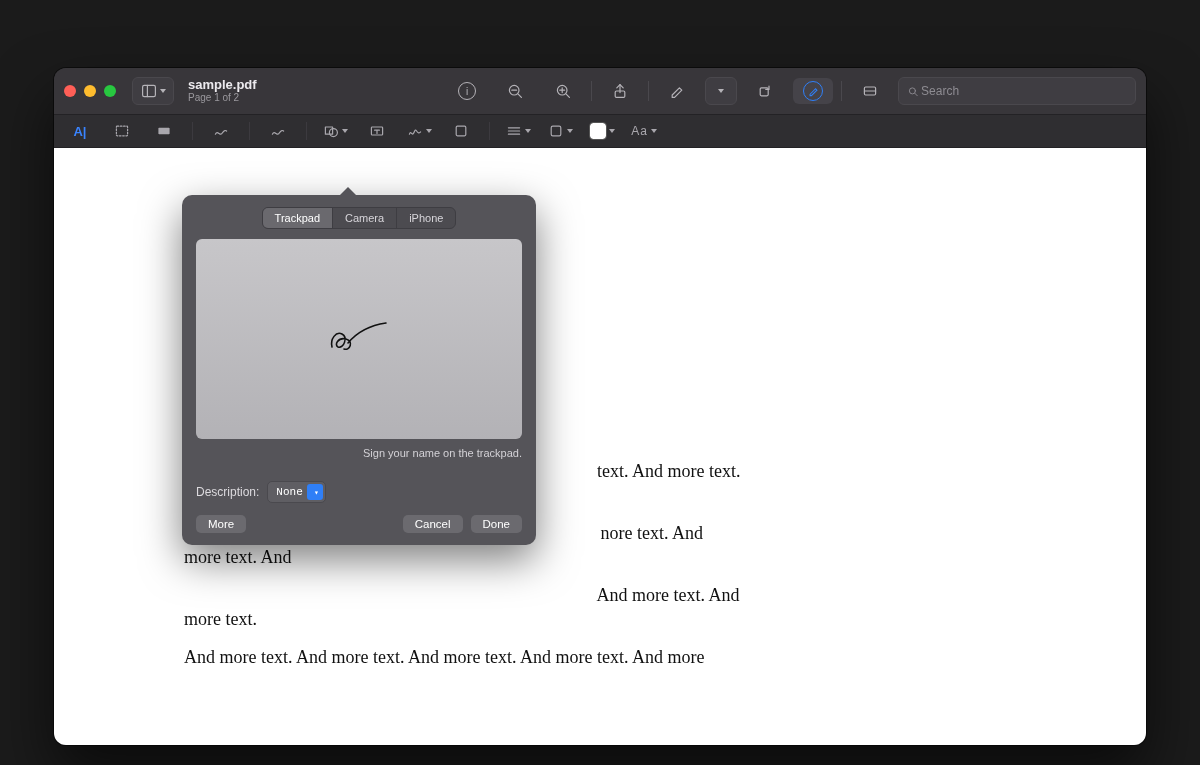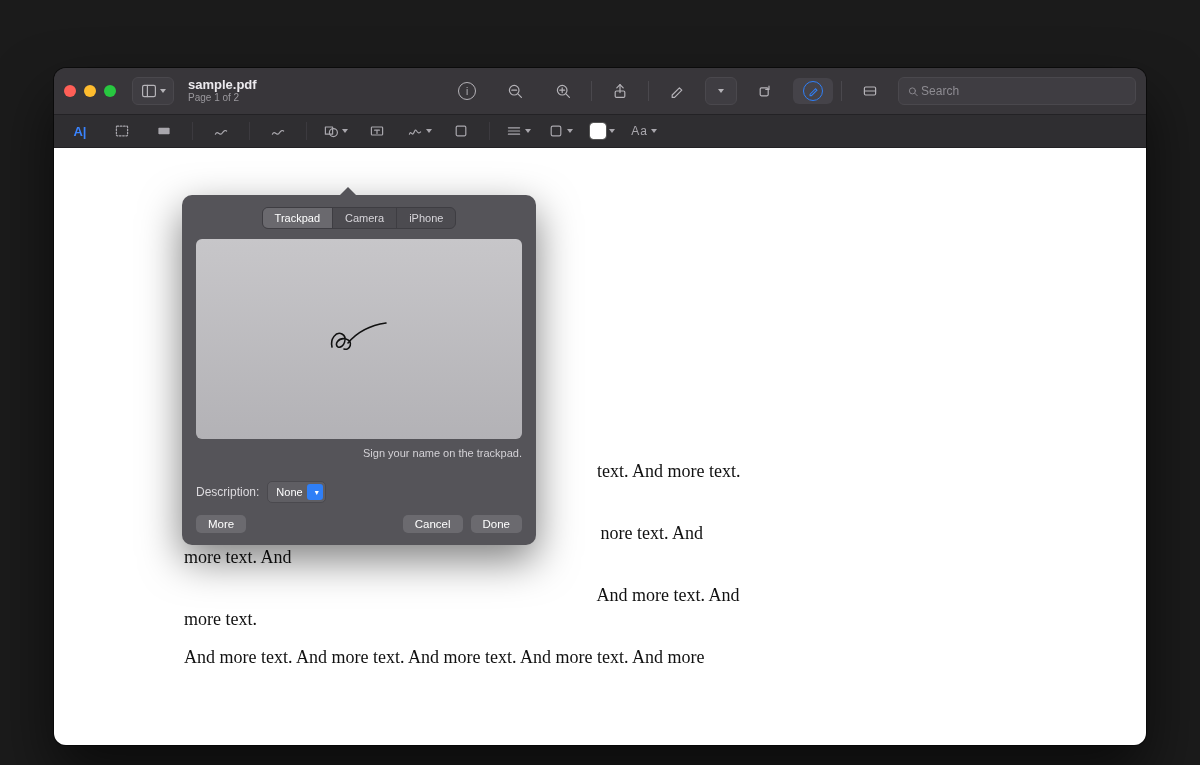--- a/index.html
+++ b/index.html
@@ -63,21 +63,21 @@
   .seg button + button { border-left:1px solid #3e3d42; }
   .sigpad {
     height:200px; border-radius:6px;
     background:linear-gradient(#c7c6c9,#b3b2b6);
     position:relative; margin-bottom:8px;
   }
   .sigpath{ position:absolute; left:50%; top:50%; transform:translate(-50%,-50%); }
   .hint { text-align:right; color:#d3d1d6; font-size:11px; margin:8px 0 22px; }
   .descrow { display:flex; align-items:center; gap:8px; margin-bottom:12px; }
   .descrow label { color:#dcdade; font-size:12px;text-align:right; }
-  .select { background:#5f5e63; border:1px solid #4a494e; border-radius:5px; height:20px; padding:0 22px 0 8px; color:#fff; font-size:11px; position:relative; display:flex; align-items:center; }
+  .select { background:#5f5e63; border:1px solid #4a494e; border-radius:5px; height:20px; padding:0 22px 0 8px; color:#fff; font-size:11px; position:relative; display:flex; align-items:center;font-family:Liberation Mono, monospace; }
   .select::after{ content:""; position:absolute; right:2px; top:2px; bottom:2px; width:16px; background:#2f7ff7; border-radius:3px; }
   .select .arr { position:absolute; right:6px; top:50%; transform:translateY(-50%); font-size:8px; color:#fff; z-index:1; }
   .btnrow { display:flex; gap:8px; }
   .btnrow .spacer{ flex:1; }
   .pbtn { background:#6b6a6f; border:0; border-radius:5px; color:#fff; padding:3px 12px; font-size:11.5px; cursor:pointer; }
 </style>
 </head>
 <body>
 
 <div class="canvas">

